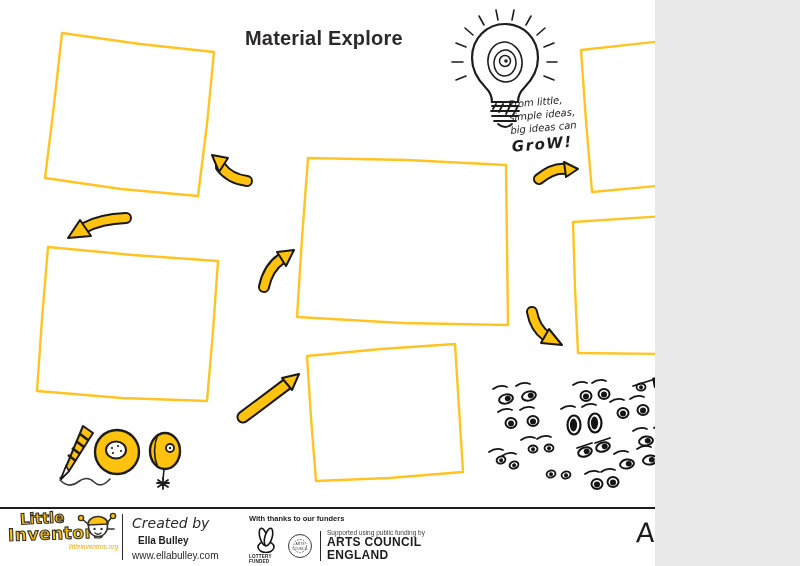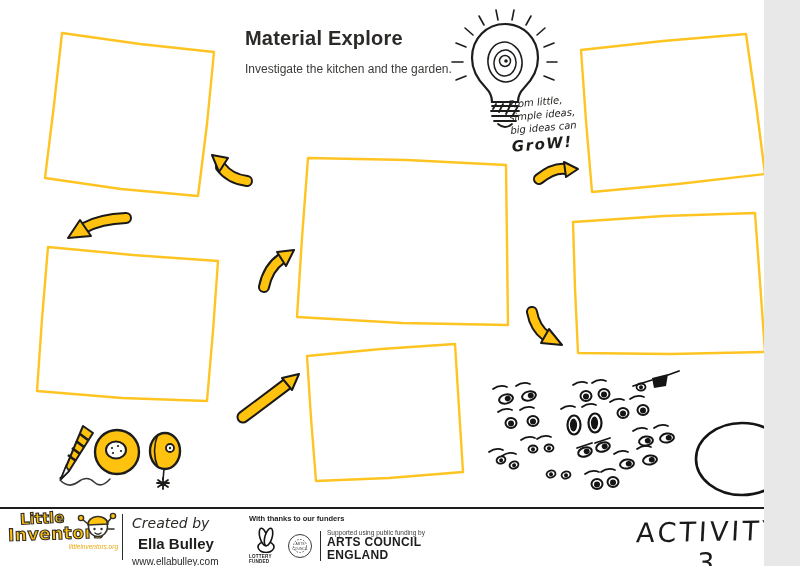--- a/index.html
+++ b/index.html
@@ -1,17 +1,17 @@
 <!DOCTYPE html>
 <html><head>
 <meta charset="utf-8">
 <style>
   * { margin:0; padding:0; box-sizing:border-box; }
   body { background:#e8e8e8; font-family:"Liberation Sans", sans-serif; }
-  .sheet { position:relative; width:764px; height:566px; background:#ffffff; overflow:hidden; color:#2f2e2c; }
+  .sheet { position:relative; width:655px; height:566px; background:#ffffff; overflow:hidden; color:#2f2e2c; }
   .layer { position:absolute; left:0; top:0; pointer-events:none; }
   .abs { position:absolute; }
 
   .title { left:245px; top:27px; font-size:20px; font-weight:bold; letter-spacing:.2px; color:#2b2a28; }
   .subtitle { left:245px; top:62px; font-size:12px; color:#3b3a38; }
   .instructions { left:245px; top:88px; width:234px; font-size:12px; line-height:1.4; color:#3b3a38; }
 
   .hand { font-family:"DejaVu Sans", sans-serif; font-style:italic; }
   .grow-note { left:510px; top:94px; width:90px; font-size:10px; line-height:1.3; color:#1d1d1b; transform:rotate(-5deg); }
   .grow-note .big { font-size:15px; font-weight:bold; font-style:italic; letter-spacing:1.5px; margin-top:1px; }
@@ -24,21 +24,21 @@
   .logo-word { color:#FFC20E; font-weight:800; -webkit-text-stroke:1.1px #33302a; line-height:.95; font-family:"DejaVu Sans",sans-serif; }
   .logo-w1 { font-size:15px; margin-left:12px; transform:rotate(-3deg); width:60px; }
   .logo-w2 { font-size:17px; transform:rotate(-2deg); letter-spacing:.5px; }
   .logo-url { font-size:6.5px; color:#E9AC12; text-align:right; margin-top:2px; font-style:italic; }
 
   .vdiv { width:1px; background:#2b2b2b; }
   .vdiv1 { left:122px; top:514px; height:46px; }
 
   .created-block { left:132px; top:515px; }
   .created-label { font-size:14px; color:#2a2a28; }
-  .created-name { font-size:15px; font-weight:bold; margin-top:4px; color:#1d1d1b;padding-left:6px; }
+  .created-name { font-size:10px; font-weight:bold; margin-top:4px; color:#1d1d1b;padding-left:6px; }
   .created-url { font-size:10px; margin-top:4px; color:#2a2a28; }
 
   .funders-block { left:249px; top:514px; }
   .funders-heading { font-size:7.5px; font-weight:bold; color:#1c1c1c; }
   .funders-row { display:flex; align-items:center; margin-top:4px; }
   .lottery { display:flex; flex-direction:column; align-items:center; width:34px; }
   .lottery-label { font-size:4.6px; font-weight:bold; color:#1c1c1c; margin-top:1px; letter-spacing:.2px; }
   .stamp { margin-left:4px; }
   .vdiv2 { height:30px; margin:0 6px 0 7px; }
   .supported { font-size:6.5px; color:#3c3c3c; }
@@ -225,21 +225,20 @@
     </g>
 
     <g>
       <ellipse cx="742" cy="459" rx="46" ry="36" fill="#fff" stroke="#141414" stroke-width="2.6"></ellipse>
       <polygon points="779,474 795,481 785,484 791,494 772,485" fill="#fff" stroke="#141414" stroke-width="2.2" stroke-linejoin="round"></polygon>
       <path d="M779,474 q8,6 13,7" stroke="#fff" stroke-width="4" fill="none"></path>
     </g>
   </svg>
 
   <div class="abs title">Material Explore</div>
-  <div class="abs subtitle">Investigate the kitchen and the garden.</div>
 
   <div class="abs grow-note hand">
     <div>From little,</div>
     <div>simple ideas,</div>
     <div>big ideas can</div>
     <div class="big">GroW!</div>
   </div>
 
 
   <div class="abs footer-rule"></div>

